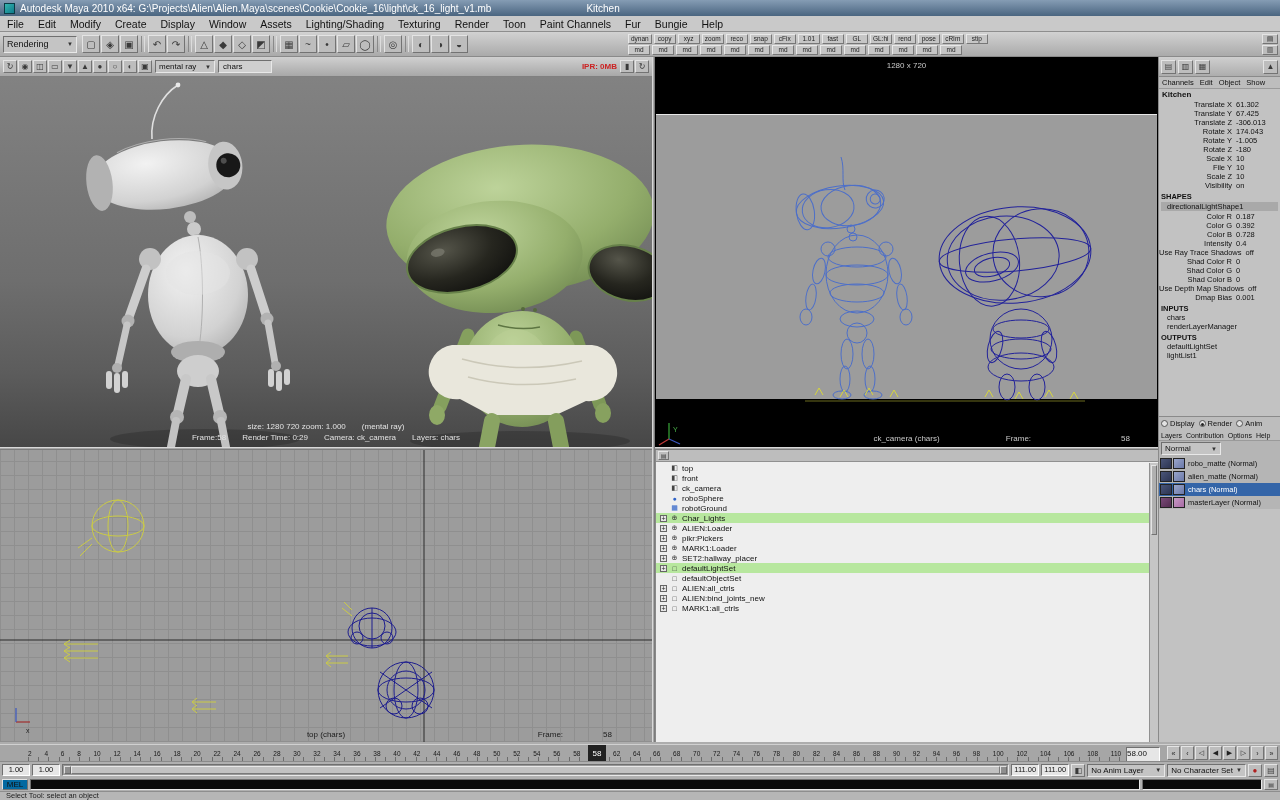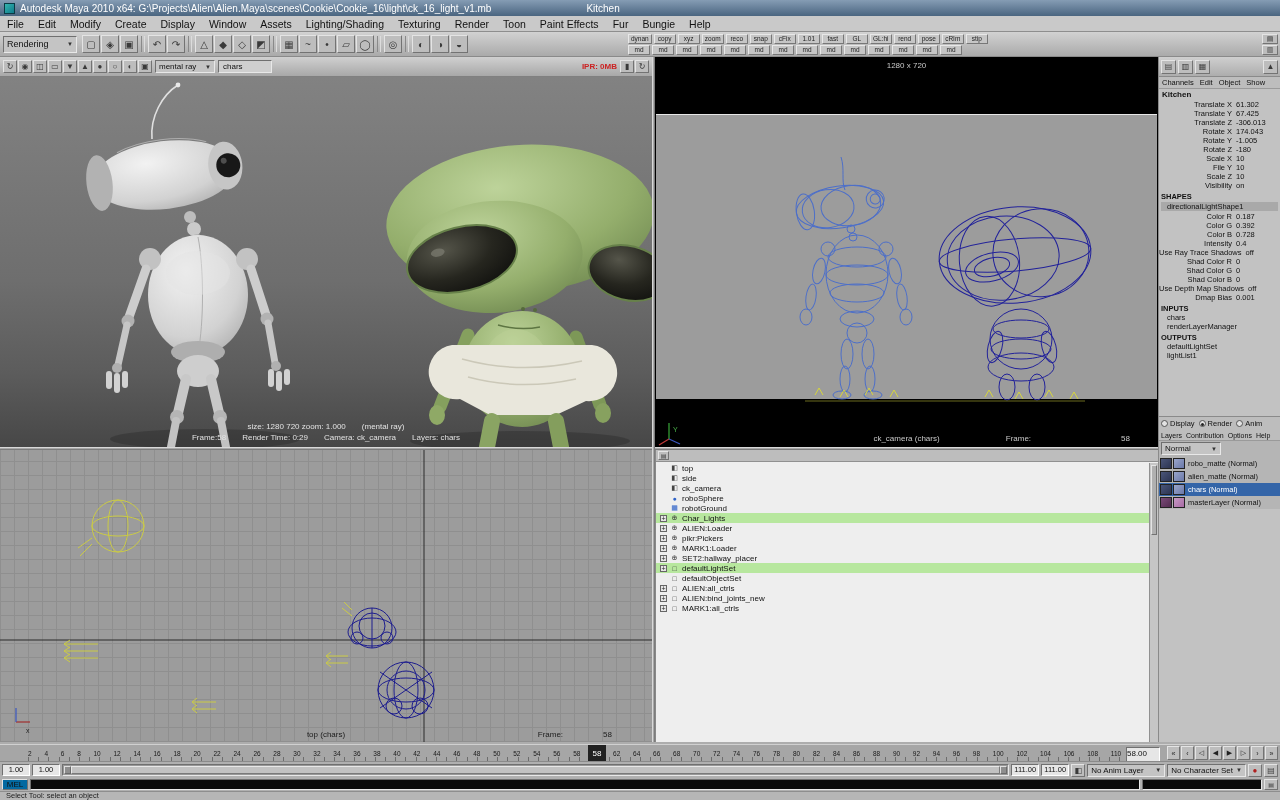--- a/index.html
+++ b/index.html
@@ -154,21 +154,21 @@
       <span class="menu-item">Edit</span>
       <span class="menu-item">Modify</span>
       <span class="menu-item">Create</span>
       <span class="menu-item">Display</span>
       <span class="menu-item">Window</span>
       <span class="menu-item">Assets</span>
       <span class="menu-item">Lighting/Shading</span>
       <span class="menu-item">Texturing</span>
       <span class="menu-item">Render</span>
       <span class="menu-item">Toon</span>
-      <span class="menu-item">Paint Effects</span>
+      <span class="menu-item">Paint Channels</span>
       <span class="menu-item">Fur</span>
       <span class="menu-item">Bungie</span>
       <span class="menu-item">Help</span>
     </div>
 
   <div id="statusline">
     <div class="dropdown">
       <span>Rendering</span>
       <span class="dd-arrow">▼</span>
     </div>
@@ -518,26 +518,26 @@
     </div>
     <div class="ol-list">
 
 
         <div class="ol-row">
           <span class="ol-exp"></span>
           <span class="ol-ic" data-icon="camera"></span>
           <span class="ol-label">top</span>
         </div>
 
-
         <div class="ol-row">
           <span class="ol-exp"></span>
           <span class="ol-ic" data-icon="camera"></span>
-          <span class="ol-label">side</span>
-        </div>
+          <span class="ol-label">front</span>
+        </div>
+
 
         <div class="ol-row">
           <span class="ol-exp"></span>
           <span class="ol-ic" data-icon="camera"></span>
           <span class="ol-label">ck_camera</span>
         </div>
 
         <div class="ol-row">
           <span class="ol-exp"></span>
           <span class="ol-ic" data-icon="mesh"></span>

